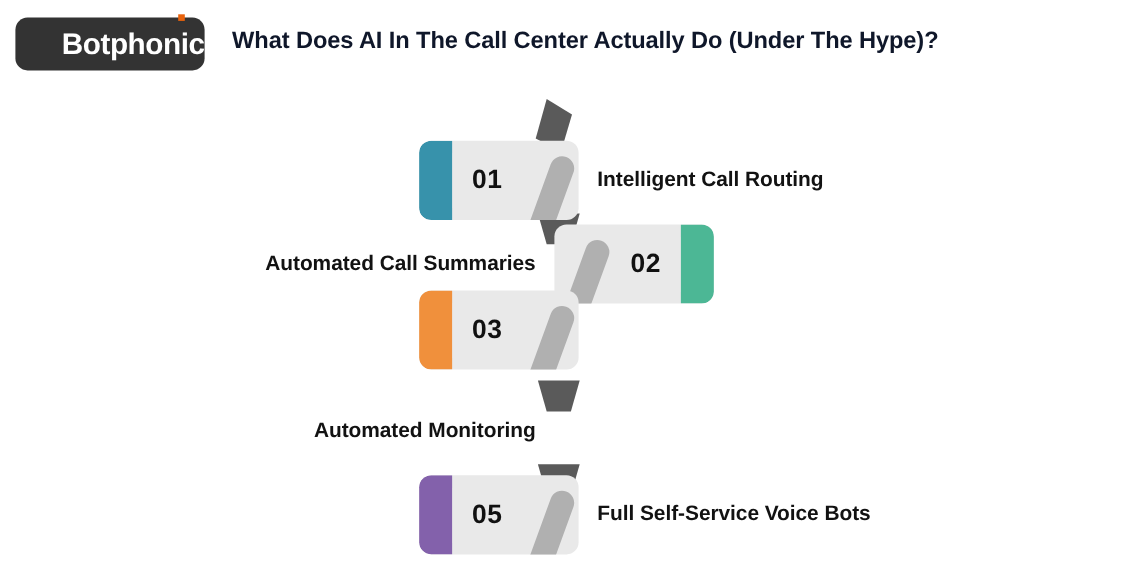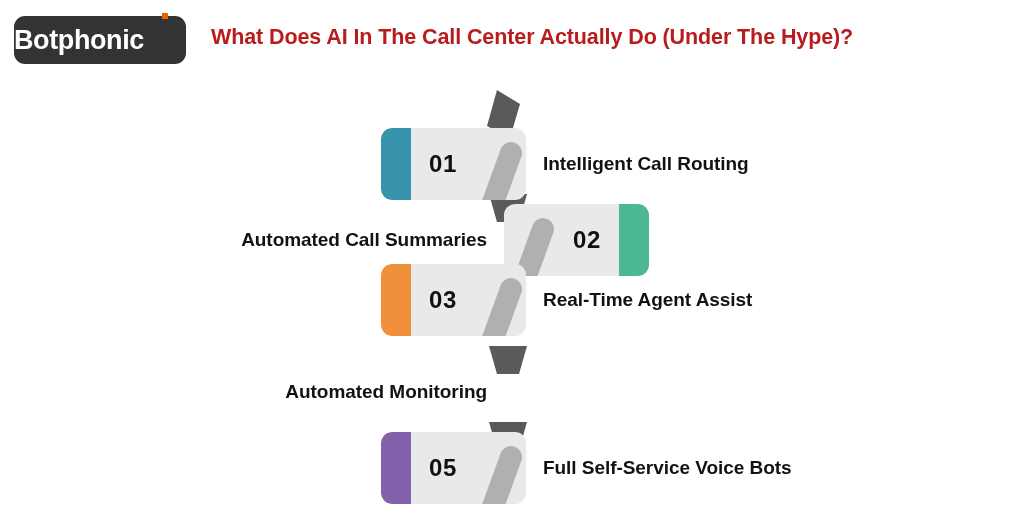--- a/index.html
+++ b/index.html
@@ -27,21 +27,21 @@
   .logo-badge {
     position: absolute;
     left: 14px;
     top: 16px;
     width: 172px;
     height: 48px;
     background: #333333;
     border-radius: 11px;
     display: flex;
     align-items: center;
-    justify-content: flex-start;
+    justify-content: flex-end;
   }
   .logo-text {
     position: relative;
     color: #ffffff;
     font-size: 27px;
     font-weight: bold;
     letter-spacing: -0.4px;
     font-family: "Liberation Sans", sans-serif;
     line-height: 1;
   }
@@ -53,21 +53,21 @@
     right: 18.5px;
     top: -3px;
   }
   .page-title {
     position: absolute;
     left: 211px;
     top: 25px;
     width: 800px;
     font-size: 21.5px;
     font-weight: bold;
-    color: #b91c1c;
+    color: #0f172a;
     letter-spacing: -0.1px;
     white-space: nowrap;
     font-family: "Liberation Sans", sans-serif;
   }
 
   
   .diagram {
     position: absolute;
     left: 0;
     top: 82px;
@@ -208,21 +208,20 @@
     </div>
     <div class="row-label">Automated Call Summaries</div>
   </div>
 
   <div class="row row-left" style="top:182px">
     <div class="card">
       <div class="card-tab" style="background:#f0903c"></div>
       <div class="card-slash"></div>
       <div class="card-number">03</div>
     </div>
-    <div class="row-label">Real-Time Agent Assist</div>
   </div>
 
   <div class="row row-right" style="top:274px">
     <div class="row-label">Automated Monitoring</div>
   </div>
 
   <div class="row row-left" style="top:350px">
     <div class="card">
       <div class="card-tab" style="background:#8361ab"></div>
       <div class="card-slash"></div>

